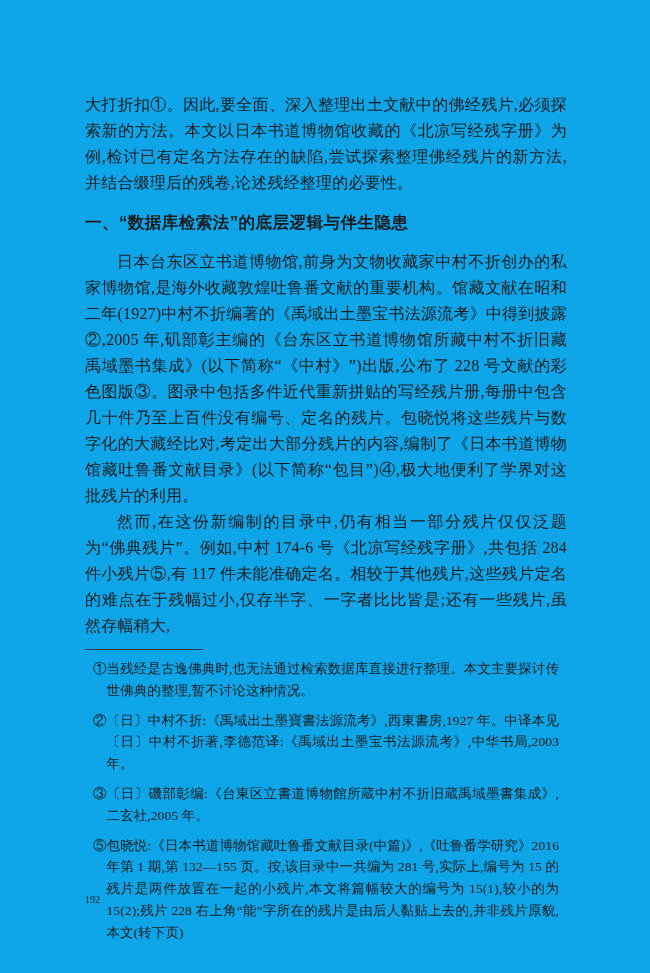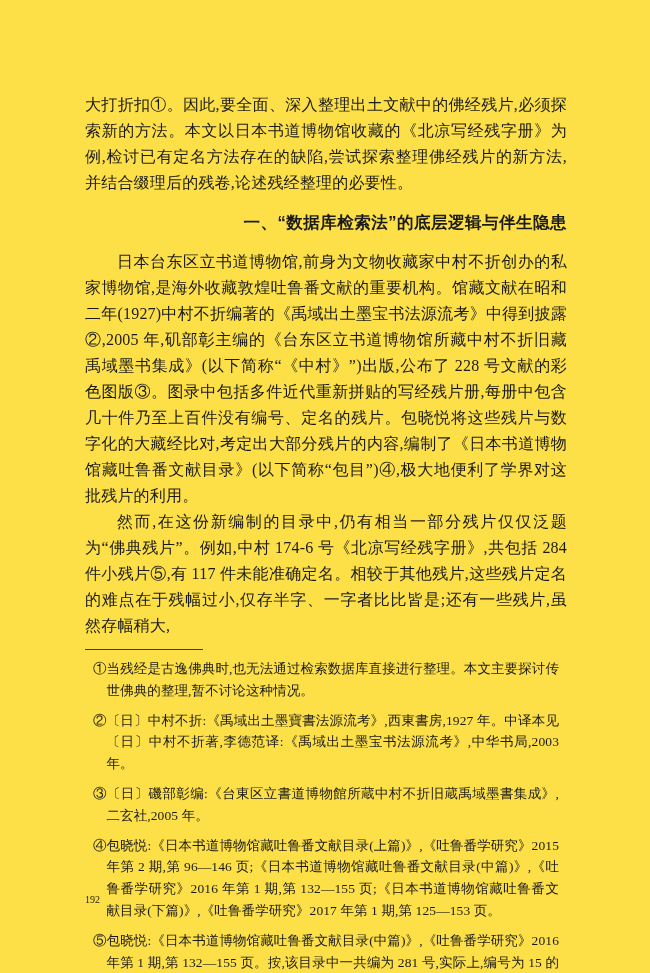--- a/index.html
+++ b/index.html
@@ -5,21 +5,21 @@
   html, body {
     margin: 0;
     padding: 0;
     background: #e8e8e8;
   }
   .page {
     position: relative;
     width: 650px;
     height: 973px;
     margin: 0 auto;
-    background: #fde047;
+    background: #0ea5e9;
     color: #1b1b1b;
     font-family: "Liberation Serif", "DejaVu Serif", serif;
     overflow: hidden;
   }
   .content {
     position: absolute;
     left: 85px;
     top: 92px;
     width: 482px;
   }
@@ -32,21 +32,21 @@
   }
   .body-para.indent {
     text-indent: 2em;
   }
   .section-heading {
     margin: 13px 0 14px 0;
     font-family: "Liberation Sans", "DejaVu Sans", sans-serif;
     font-weight: bold;
     font-size: 16.5px;
     line-height: 26px;
-    text-align: right;
+    text-align: left;
     letter-spacing: 0.5px;
   }
   .footnote-separator {
     width: 118px;
     height: 0;
     border-top: 1.5px solid #3a3a3a;
     margin-top: 10px;
   }
   .footnotes {
     margin-top: 8px;
@@ -81,20 +81,19 @@
     <p class="body-para indent">日本台东区立书道博物馆,前身为文物收藏家中村不折创办的私家博物馆,是海外收藏敦煌吐鲁番文献的重要机构。馆藏文献在昭和二年(1927)中村不折编著的《禹域出土墨宝书法源流考》中得到披露②,2005 年,矶部彰主编的《台东区立书道博物馆所藏中村不折旧藏禹域墨书集成》(以下简称“《中村》”)出版,公布了 228 号文献的彩色图版③。图录中包括多件近代重新拼贴的写经残片册,每册中包含几十件乃至上百件没有编号、定名的残片。包晓悦将这些残片与数字化的大藏经比对,考定出大部分残片的内容,编制了《日本书道博物馆藏吐鲁番文献目录》(以下简称“包目”)④,极大地便利了学界对这批残片的利用。</p>
 
     <p class="body-para indent">然而,在这份新编制的目录中,仍有相当一部分残片仅仅泛题为“佛典残片”。例如,中村 174-6 号《北凉写经残字册》,共包括 284 件小残片⑤,有 117 件未能准确定名。相较于其他残片,这些残片定名的难点在于残幅过小,仅存半字、一字者比比皆是;还有一些残片,虽然存幅稍大,</p>
 
     <div class="footnote-separator"></div>
 
     <div class="footnotes">
       <p class="footnote">①当残经是古逸佛典时,也无法通过检索数据库直接进行整理。本文主要探讨传世佛典的整理,暂不讨论这种情况。</p>
       <p class="footnote">②〔日〕中村不折:《禹域出土墨寶書法源流考》,西東書房,1927 年。中译本见〔日〕中村不折著,李德范译:《禹域出土墨宝书法源流考》,中华书局,2003 年。</p>
       <p class="footnote">③〔日〕磯部彰编:《台東区立書道博物館所蔵中村不折旧蔵禹域墨書集成》,二玄社,2005 年。</p>
-      <p class="footnote">④包晓悦:《日本书道博物馆藏吐鲁番文献目录(上篇)》,《吐鲁番学研究》2015 年第 2 期,第 96—146 页;《日本书道博物馆藏吐鲁番文献目录(中篇)》,《吐鲁番学研究》2016 年第 1 期,第 132—155 页;《日本书道博物馆藏吐鲁番文献目录(下篇)》,《吐鲁番学研究》2017 年第 1 期,第 125—153 页。</p>
       <p class="footnote">⑤包晓悦:《日本书道博物馆藏吐鲁番文献目录(中篇)》,《吐鲁番学研究》2016 年第 1 期,第 132—155 页。按,该目录中一共编为 281 号,实际上,编号为 15 的残片是两件放置在一起的小残片,本文将篇幅较大的编号为 15(1),较小的为 15(2);残片 228 右上角“能”字所在的残片是由后人黏贴上去的,并非残片原貌,本文(转下页)</p>
     </div>
 
   </div>
 
   <div class="page-number">192</div>
 </div>
 
 </body></html>

